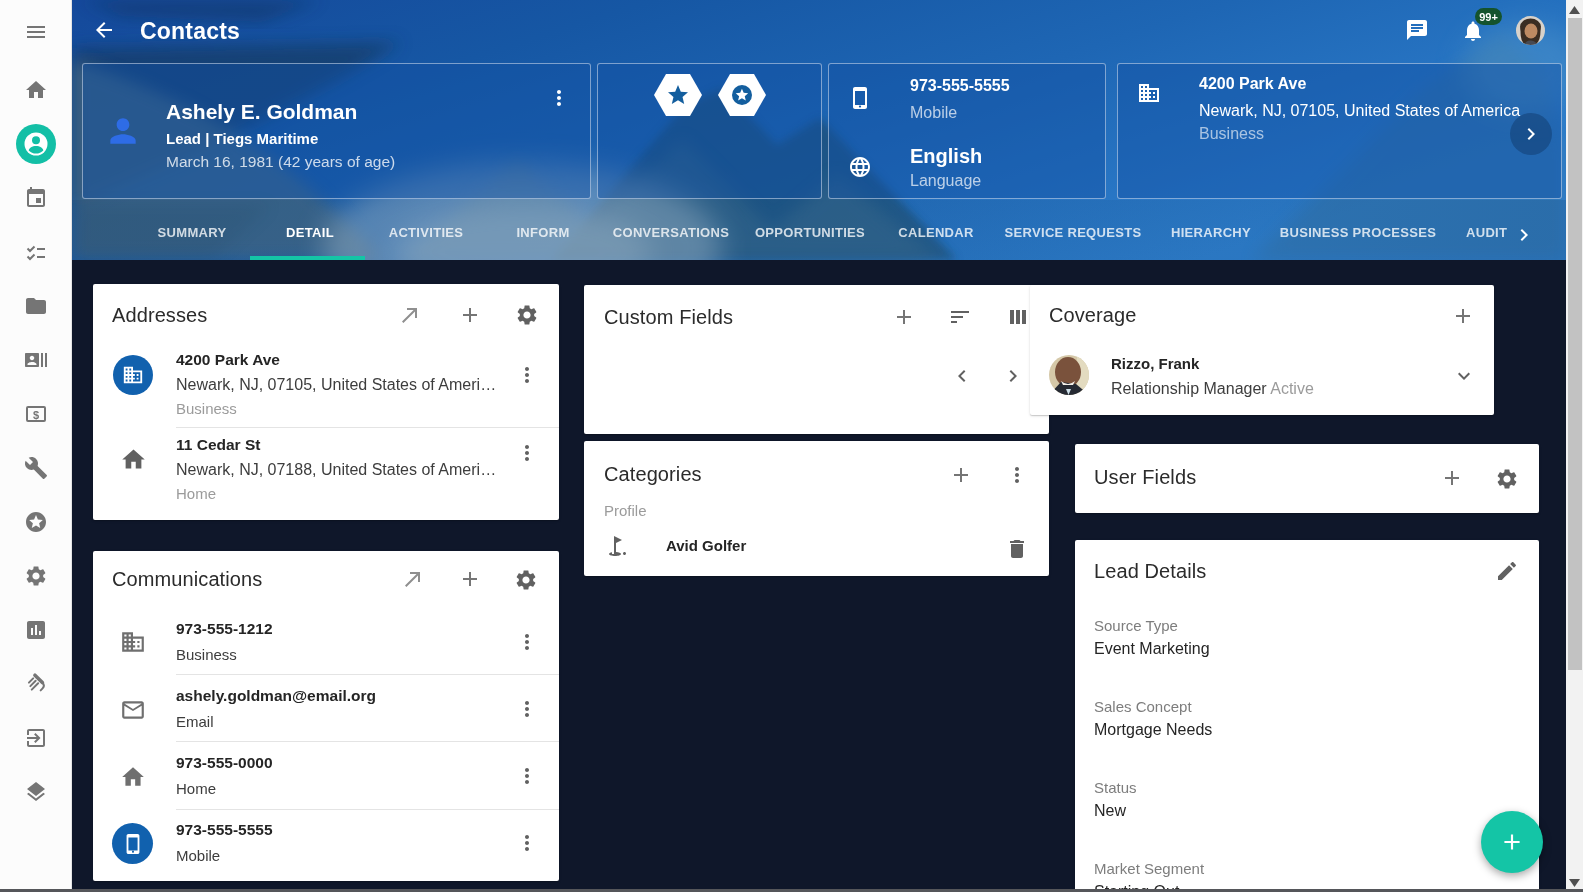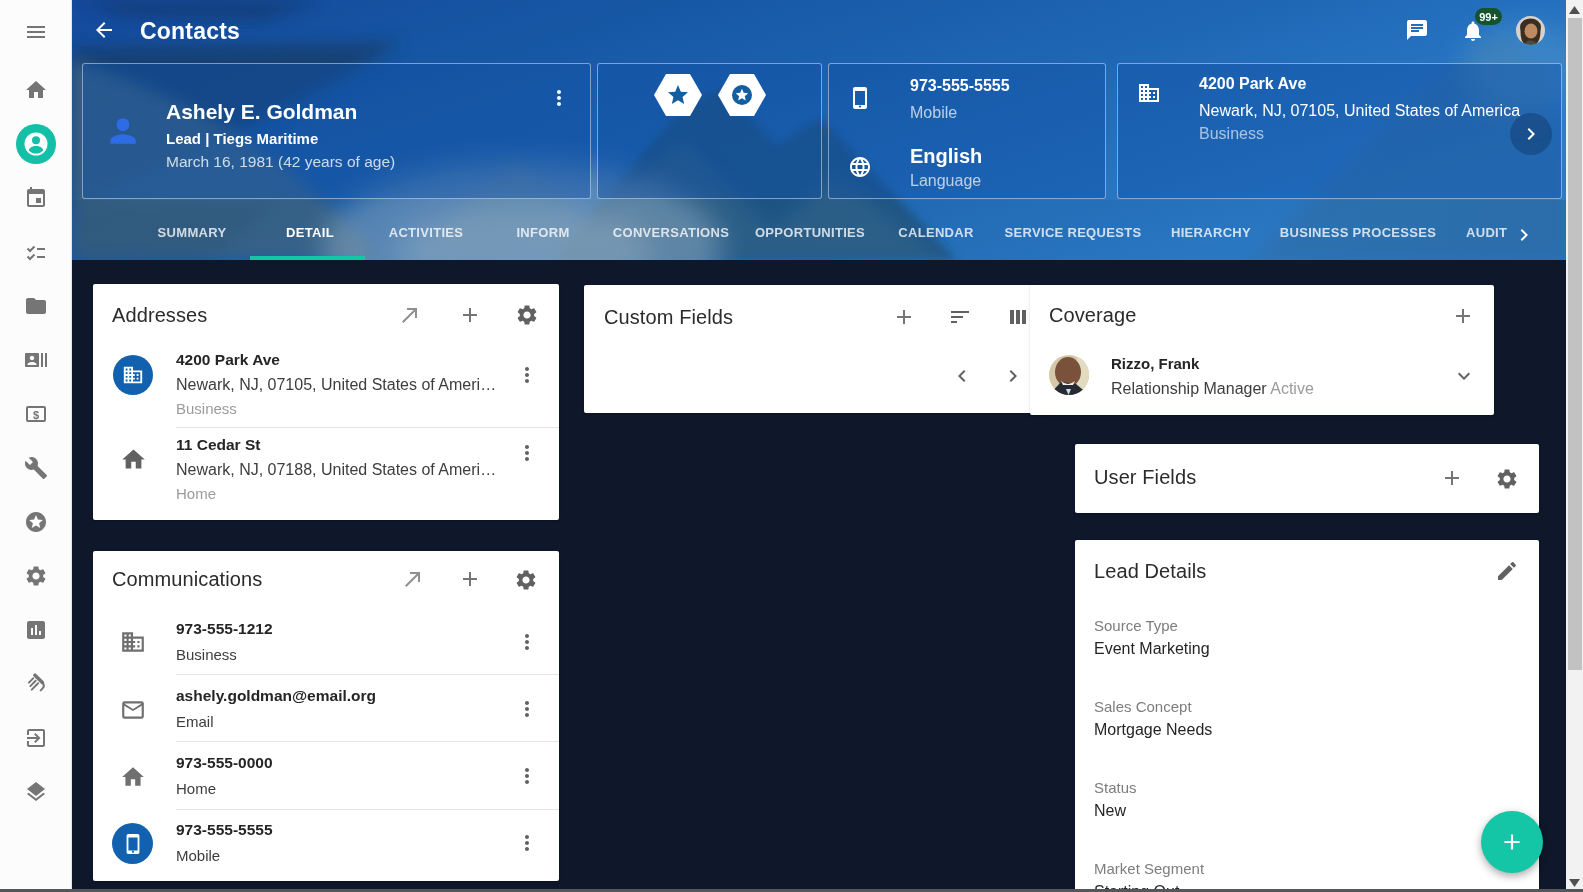--- a/index.html
+++ b/index.html
@@ -251,39 +251,56 @@
             <path fill="#fff" d="M17 1.01L7 1c-1.1 0-2 .9-2 2v18c0 1.1.9 2 2 2h10c1.1 0 2-.9 2-2V3c0-1.1-.9-1.99-2-1.99zM17 19H7V5h10v14zm-5 2.6c-.61 0-1.1-.49-1.1-1.1s.49-1.1 1.1-1.1 1.1.49 1.1 1.1-.49 1.1-1.1 1.1z"></path>
           </svg>
         </div>
       <div class="primary" style="left:83px;top:270px;">973-555-5555</div>
       <div class="sub" style="left:83px;top:296px;color:#3d3d3d;">Mobile</div>
       <svg style="position:absolute;left:422px;top:280px" width="24" height="24" viewBox="0 0 24 24">
           <path fill="#616161" d="M12 8c1.1 0 2-.9 2-2s-.9-2-2-2-2 .9-2 2 .9 2 2 2zm0 2c-1.1 0-2 .9-2 2s.9 2 2 2 2-.9 2-2-.9-2-2-2zm0 6c-1.1 0-2 .9-2 2s.9 2 2 2 2-.9 2-2-.9-2-2-2z"></path>
         </svg>
     </div>
 
-    <div class="card" style="left:512px;top:25px;width:465px;height:128px;">
+    <div class="card" style="left:512px;top:25px;width:465px;height:149px;">
       <div class="ctitle" style="left:20px;top:21px;">Custom Fields</div>
       <svg style="position:absolute;left:308px;top:20px" width="24" height="24" viewBox="0 0 24 24">
           <path fill="#757575" d="M19 13h-6v6h-2v-6H5v-2h6V5h2v6h6v2z"></path>
         </svg>
       <svg style="position:absolute;left:364px;top:20px" width="24" height="24" viewBox="0 0 24 24">
           <path fill="#616161" d="M3 6v2h18V6H3zm0 7h12v-2H3v2zm0 5h6v-2H3v2z"></path>
         </svg>
       <svg style="position:absolute;left:422px;top:20px" width="24" height="24" viewBox="0 0 24 24">
           <path fill="#616161" d="M4 5h4v14H4zM10 5h4v14h-4zM16 5h4v14h-4z"></path>
         </svg>
       <svg style="position:absolute;left:366px;top:79px" width="24" height="24" viewBox="0 0 24 24">
           <path fill="#616161" d="M15.41 7.41L14 6l-6 6 6 6 1.41-1.41L10.83 12z"></path>
         </svg>
       <svg style="position:absolute;left:417px;top:79px" width="24" height="24" viewBox="0 0 24 24">
           <path fill="#616161" d="M10 6L8.59 7.41 13.17 12l-4.58 4.59L10 18l6-6z"></path>
         </svg>
     </div>
 
+    <div class="card" style="left:512px;top:181px;width:465px;height:135px;">
+      <div class="ctitle" style="left:20px;top:22px;">Categories</div>
+      <svg style="position:absolute;left:365px;top:22px" width="24" height="24" viewBox="0 0 24 24">
+          <path fill="#757575" d="M19 13h-6v6h-2v-6H5v-2h6V5h2v6h6v2z"></path>
+        </svg>
+      <svg style="position:absolute;left:421px;top:22px" width="24" height="24" viewBox="0 0 24 24">
+          <path fill="#616161" d="M12 8c1.1 0 2-.9 2-2s-.9-2-2-2-2 .9-2 2 .9 2 2 2zm0 2c-1.1 0-2 .9-2 2s.9 2 2 2 2-.9 2-2-.9-2-2-2zm0 6c-1.1 0-2 .9-2 2s.9 2 2 2 2-.9 2-2-.9-2-2-2z"></path>
+        </svg>
+      <div class="sub" style="left:20px;top:61px;">Profile</div>
+      <svg style="position:absolute;left:21px;top:93px" width="24" height="24" viewBox="0 0 24 24">
+          <path fill="#616161" d="M19.5 18c-.83 0-1.5.67-1.5 1.5s.67 1.5 1.5 1.5 1.5-.67 1.5-1.5-.67-1.5-1.5-1.5zM17 5.92L9 2v18H7v-1.73c-1.79.35-3 .99-3 1.73 0 1.1 2.69 2 6 2s6-.9 6-2c0-.99-2.16-1.81-5-1.97V8.98l6-3.06z"></path>
+        </svg>
+      <div class="primary" style="left:82px;top:96px;font-size:15px;">Avid Golfer</div>
+      <svg style="position:absolute;left:421px;top:96px" width="24" height="24" viewBox="0 0 24 24">
+          <path fill="#616161" d="M6 19c0 1.1.9 2 2 2h8c1.1 0 2-.9 2-2V7H6v12zM19 4h-3.5l-1-1h-5l-1 1H5v2h14V4z"></path>
+        </svg>
+    </div>
 
 
     <div class="card" style="left:958px;top:25px;width:464px;height:130px;">
       <div class="ctitle" style="top:19px;">Coverage</div>
       <svg style="position:absolute;left:421px;top:19px" width="24" height="24" viewBox="0 0 24 24">
           <path fill="#757575" d="M19 13h-6v6h-2v-6H5v-2h6V5h2v6h6v2z"></path>
         </svg>
       <svg style="position:absolute;left:19px;top:70px" width="40" height="40" viewBox="0 0 40 40">
         <defs>
             <clipPath id="avr">

